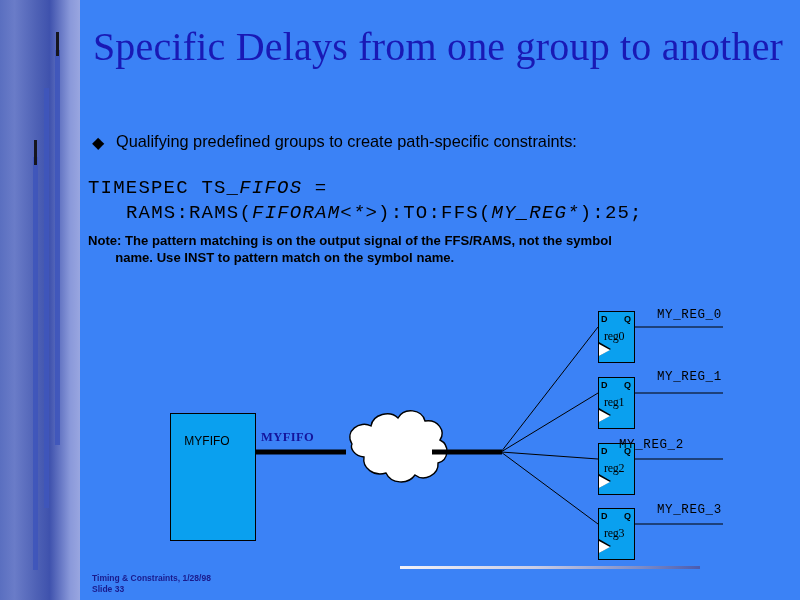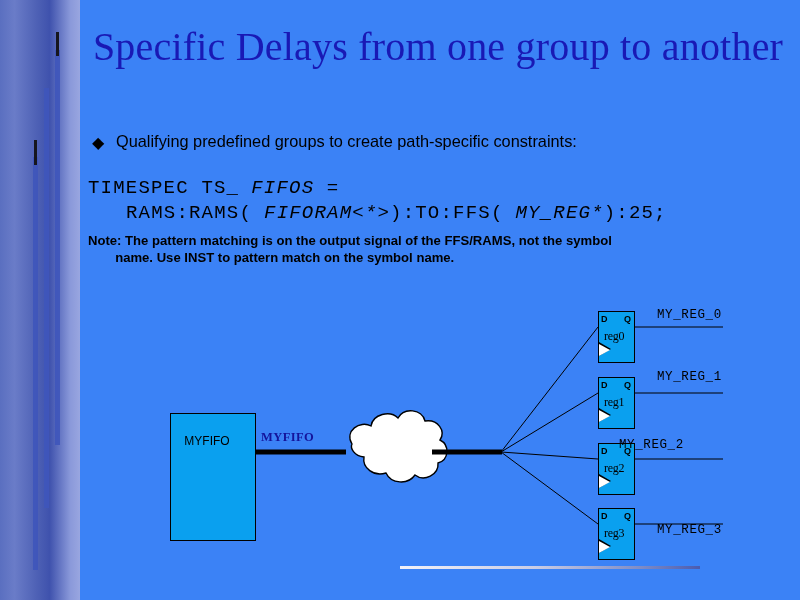--- a/index.html
+++ b/index.html
@@ -42,21 +42,21 @@
   }
 
   
   .code{
     position:absolute;left:88px;top:176px;
     font-family:"Liberation Mono","DejaVu Sans Mono",monospace;
     font-size:19px;line-height:25px;color:#000;white-space:pre;
     letter-spacing:1.2px;
   }
   .code .l2{display:block;padding-left:38px;}
-  .code i{font-style:italic;margin-left:12px;}
+  .code i{font-style:italic;}
 
   
   .note{
     position:absolute;left:88px;top:232px;width:640px;
     color:#000;font-size:13.5px;line-height:17px;font-weight:bold;
     font-family:"Liberation Sans",sans-serif;
     transform:scaleX(.97);transform-origin:left top;
   }
   .note .l2{display:block;padding-left:28px;}
 
@@ -197,17 +197,21 @@
   </div>
   <div class="reglabel" style="left:619px;top:438px;">MY_REG_2</div>
 
   <div class="ff" style="left:598px;top:508px;">
     <span class="d">D</span>
     <span class="q">Q</span>
     <span class="nm">reg3</span>
     <span class="clk-o"></span>
     <span class="clk"></span>
   </div>
-  <div class="reglabel" style="left:657px;top:503px;margin-top:20px;">MY_REG_3</div>
+  <div class="reglabel" style="left:657px;top:503px;">MY_REG_3</div>
 
   <div class="footline"></div>
+  <div class="footer">
+    <div>Timing &amp; Constraints, 1/28/98</div>
+    <div>Slide 33</div>
+  </div>
 
 </div>
 
 </body></html>

